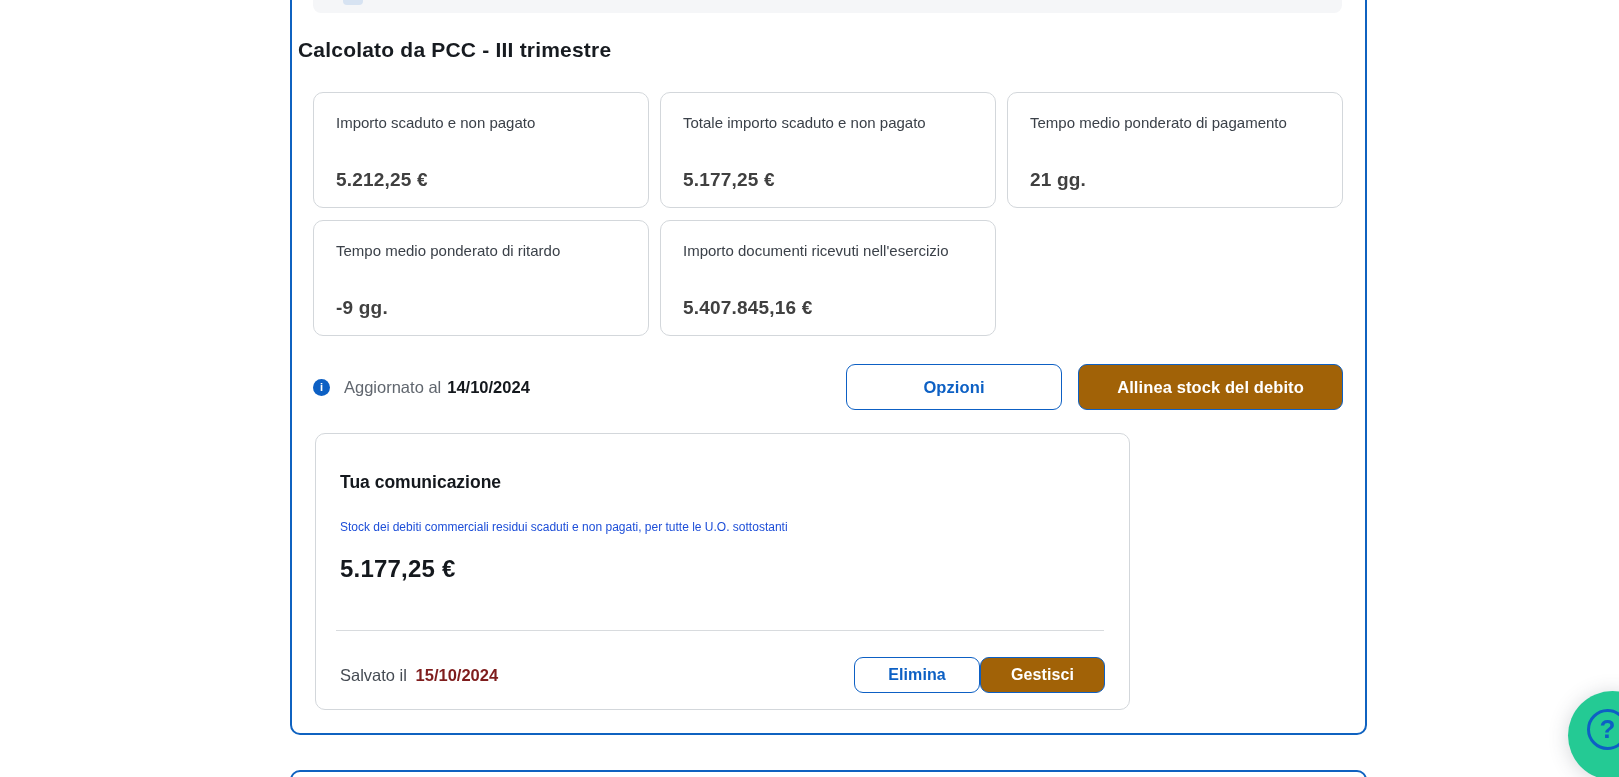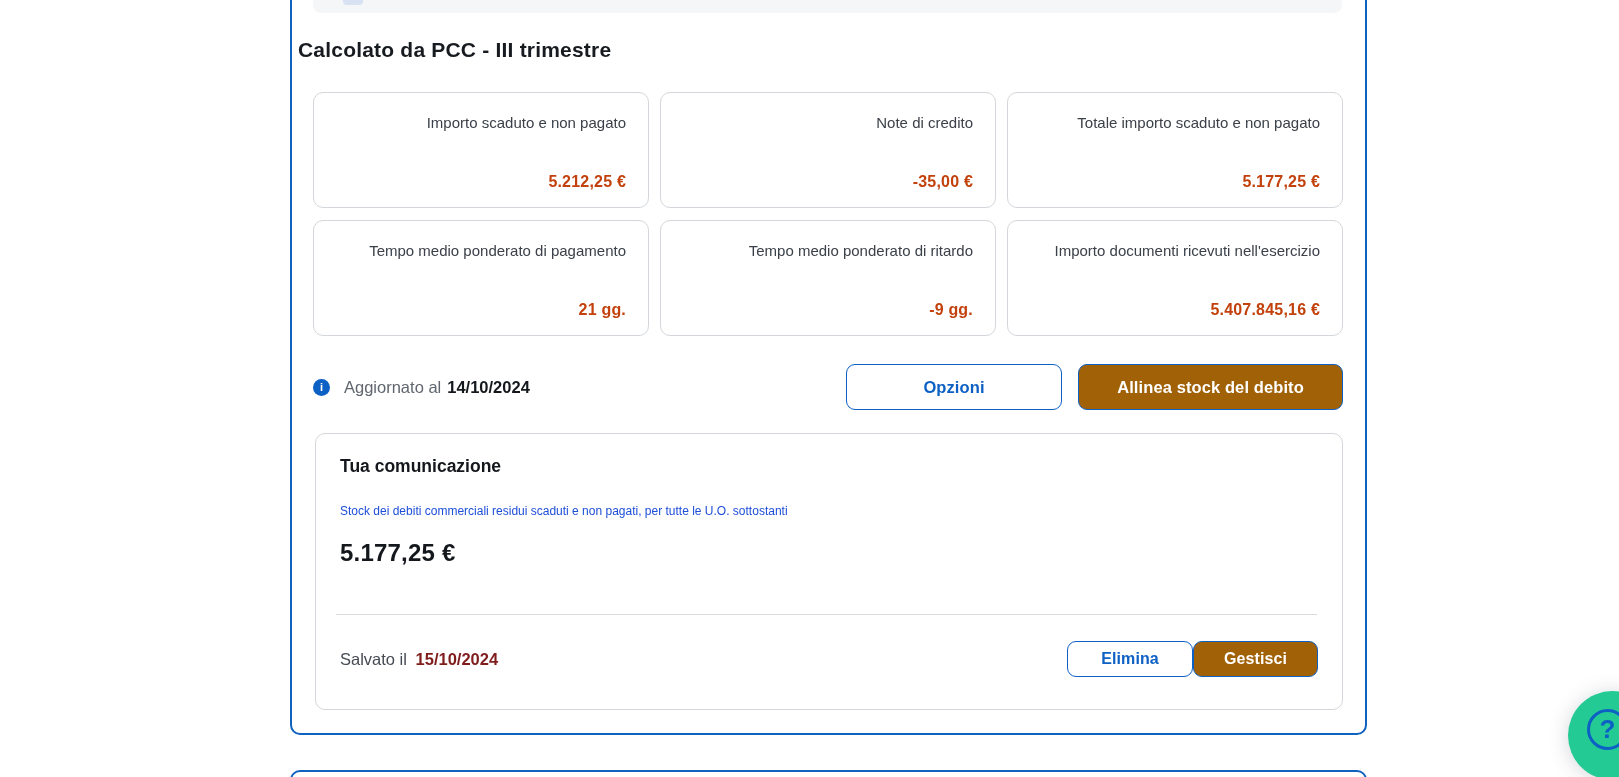--- a/index.html
+++ b/index.html
@@ -30,24 +30,24 @@
   }
 
   .stats-grid {
     position: absolute; left: 21px; top: 104px; width: 1030px;
     display: grid; grid-template-columns: repeat(3, 1fr); gap: 12px 11px;
   }
   .stat-card {
     height: 116px; background: #ffffff;
     border: 1px solid #d3d7db; border-radius: 10px;
     padding: 18px 22px 16px 22px;
-    display: flex; flex-direction: column; justify-content: space-between; align-items: flex-end;
+    display: flex; flex-direction: column; justify-content: space-between;
   }
   .stat-label { font-size: 15px; line-height: 24px; color: #3b4149; max-width: 272px; }
-  .stat-value { font-size: 16px; font-weight: 700; color: #c2410c; letter-spacing: 0.2px; }
+  .stat-value { font-size: 19px; font-weight: 700; color: #404040; letter-spacing: 0.2px; }
 
   .info-row {
     position: absolute; left: 21px; top: 376px; width: 1030px; height: 46px;
     display: flex; align-items: center; justify-content: space-between;
   }
   .updated { display: flex; align-items: center; font-size: 16.5px; color: #60666e; }
   .info-icon {
     width: 17px; height: 17px; border-radius: 50%; background: #0d60c4; color: #ffffff;
     font-size: 11px; font-weight: 700; font-style: normal;
     display: inline-flex; align-items: center; justify-content: center;
@@ -64,23 +64,23 @@
   .btn.outline { background: #ffffff; border: 1.5px solid #0d60c4; color: #0d60c4; }
   .btn.primary { background: #a16207; border: 1.5px solid #0d60c4; color: #ffffff; }
   .btn.lg { height: 46px; }
   .btn-opzioni { width: 216px; }
   .btn-allinea { width: 265px; }
   .btn.md { height: 36px; font-size: 16px; }
   .btn-elimina { width: 126px; }
   .btn-gestisci { width: 125px; }
 
   .comm-card {
-    position: absolute; left: 23px; top: 445px; width: 1028px; height: 277px;
+    position: absolute; left: 23px; top: 445px; width: 815px; height: 277px;
     border: 1px solid #d3d7db; border-radius: 10px; background: #ffffff;
-    padding: 20px 24px;
+    padding: 36px 24px;
   }
   .comm-title { font-size: 17.5px; font-weight: 700; color: #14181d; line-height: 24px; }
   .comm-desc { font-size: 12px; color: #1d4ed8; line-height: 22px; margin-top: 22px; }
   .comm-amount { font-size: 24px; font-weight: 700; color: #14181d; line-height: 33px; margin-top: 14px; letter-spacing: 0.2px; }
   .divider { border: none; border-top: 1.5px solid #d8dbde; margin: 45px 0 0 -4px; width: calc(100% + 3px); }
   .comm-footer { margin-top: 26px; display: flex; align-items: center; justify-content: space-between; }
   .saved { font-size: 16.5px; color: #454b53; }
   .saved-date { font-weight: 700; color: #7f1d1d; margin-left: 4px; }
   .comm-actions { display: flex; align-items: center; }
 
@@ -113,24 +113,20 @@
     <div class="top-strip">
       <div class="strip-chip"></div>
     </div>
 
     <h2 class="section-title">Calcolato da PCC - III trimestre</h2>
 
     <div class="stats-grid">
       <div class="stat-card">
         <div class="stat-label">Importo scaduto e non pagato</div>
         <div class="stat-value">5.212,25 €</div>
-      </div>
-      <div class="stat-card">
-        <div class="stat-label">Note di credito</div>
-        <div class="stat-value">-35,00 €</div>
       </div>
       <div class="stat-card">
         <div class="stat-label">Totale importo scaduto e non pagato</div>
         <div class="stat-value">5.177,25 €</div>
       </div>
       <div class="stat-card">
         <div class="stat-label">Tempo medio ponderato di pagamento</div>
         <div class="stat-value">21 gg.</div>
       </div>
       <div class="stat-card">

